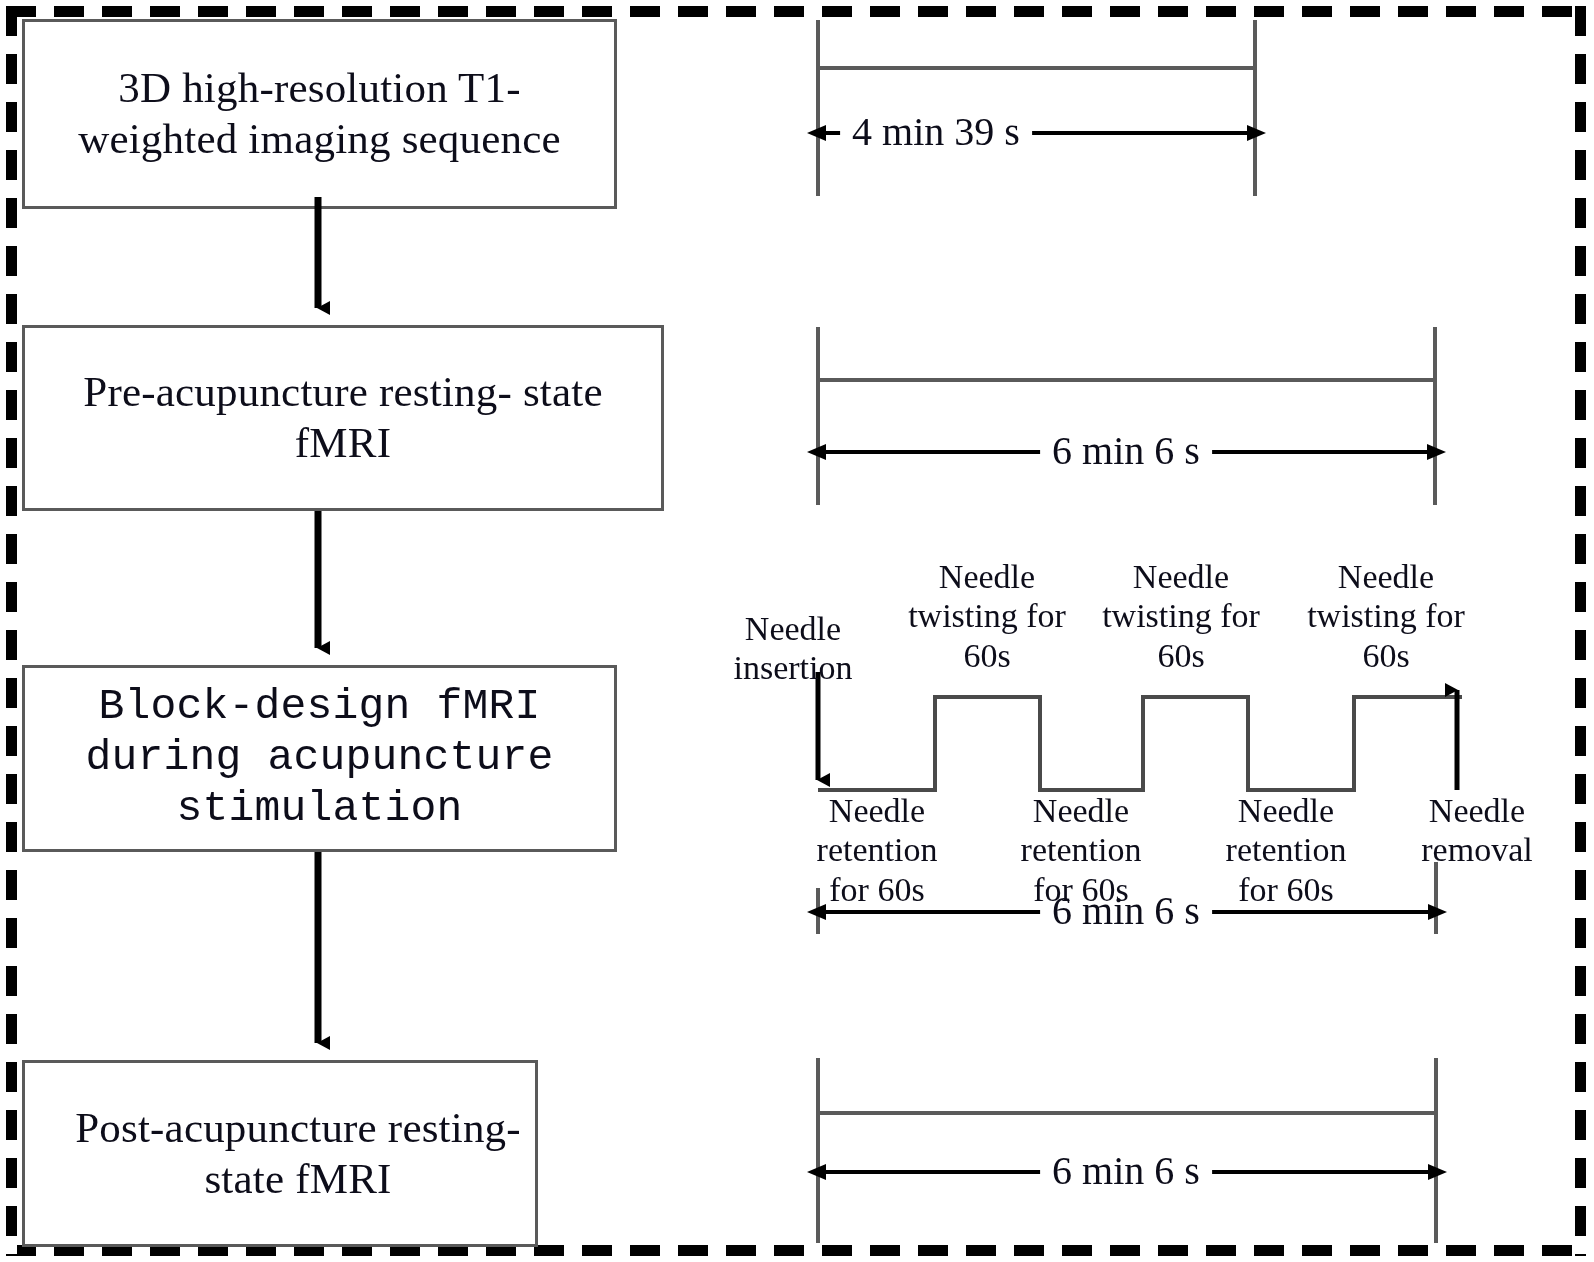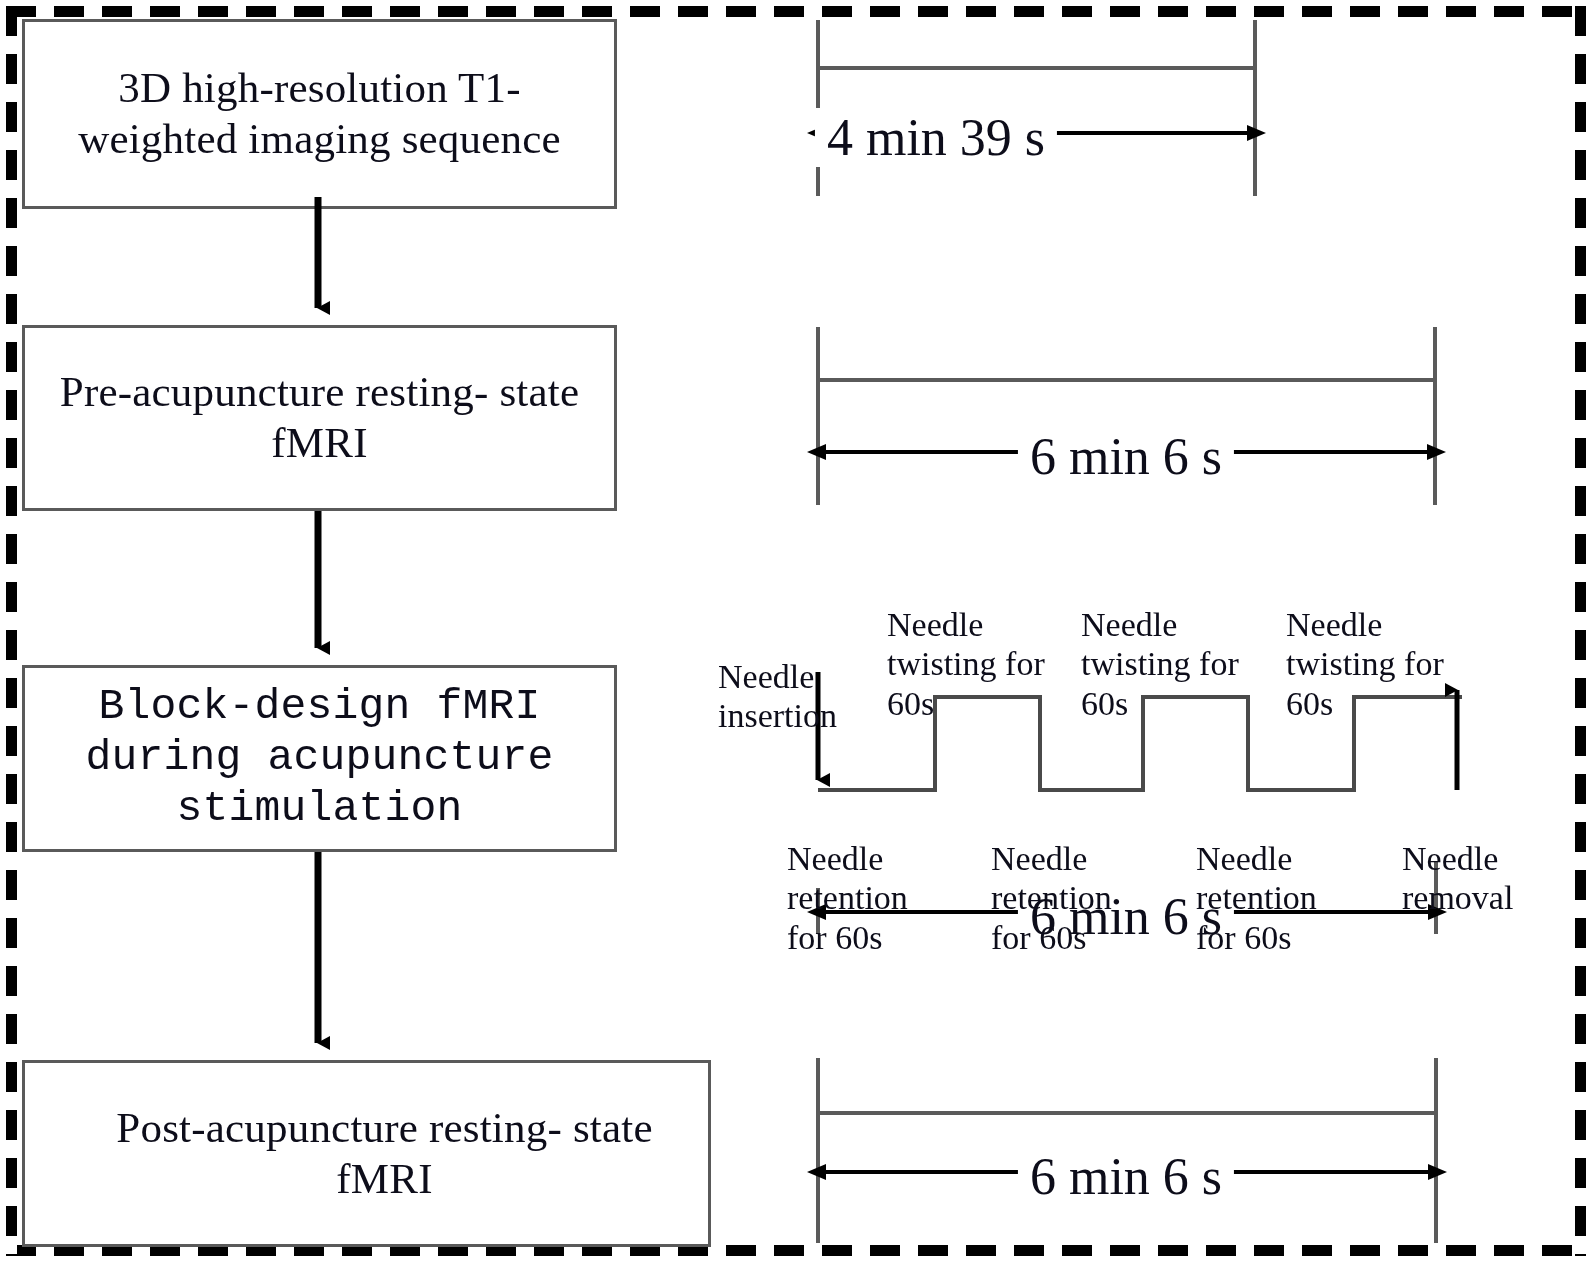--- a/index.html
+++ b/index.html
@@ -26,51 +26,51 @@
   
   .pbox{position:absolute;border:3px solid #5a5a5a;background:#fff;
         display:flex;align-items:center;justify-content:center;text-align:center;
         box-sizing:border-box;}
   .pbox .ptext{font-size:43px;line-height:1.18;padding:0 12px;letter-spacing:.2px;}
 
   
   svg#vec{position:absolute;left:0;top:0;width:1594px;height:1262px;overflow:visible;}
 
   
-  .lbl{position:absolute;text-align:left;font-size:34px;line-height:1.16;
-       white-space:pre-line;margin-top:48px;}
-  .dur{position:absolute;font-size:52px;background:#fff;padding:0 12px;
+  .lbl{position:absolute;text-align:center;font-size:34px;line-height:1.16;
+       white-space:pre-line;}
+  .dur{position:absolute;font-size:40px;background:#fff;padding:0 12px;
        text-align:center;white-space:nowrap;}
 </style>
 </head>
 <body>
 
 <div id="frame">
 
   <div class="dash-edge dash-top"></div>
   <div class="dash-edge dash-bottom"></div>
   <div class="dash-edge dash-left"></div>
   <div class="dash-edge dash-right"></div>
 
   <div class="pbox" style="left:22px;top:19px;width:595px;height:190px;">
     <div class="ptext">3D high-resolution T1-
 weighted imaging sequence</div>
   </div>
 
-  <div class="pbox" style="left:22px;top:325px;width:595px;height:186px;">
+  <div class="pbox" style="left:22px;top:325px;width:642px;height:186px;">
     <div class="ptext">Pre-acupuncture resting-
 state fMRI</div>
   </div>
 
   <div class="pbox" style="left:22px;top:665px;width:595px;height:187px;font-family:Liberation Mono, monospace;">
     <div class="ptext">Block-design fMRI during
 acupuncture stimulation</div>
   </div>
 
-  <div class="pbox" style="left:22px;top:1060px;width:689px;height:187px;padding-left:36px;">
+  <div class="pbox" style="left:22px;top:1060px;width:516px;height:187px;padding-left:36px;">
     <div class="ptext">Post-acupuncture resting-
 state fMRI</div>
   </div>
 
   <svg id="vec" viewBox="0 0 1594 1262">
     <defs>
       <marker id="arrHeadDown" markerWidth="16" markerHeight="16" refX="8" refY="14" orient="auto" markerUnits="userSpaceOnUse">
         <path d="M1,2 L15,2 L8,15 Z" fill="#000"></path>
       </marker>
       <marker id="arrHeadUp" markerWidth="16" markerHeight="16" refX="8" refY="14" orient="auto" markerUnits="userSpaceOnUse">

